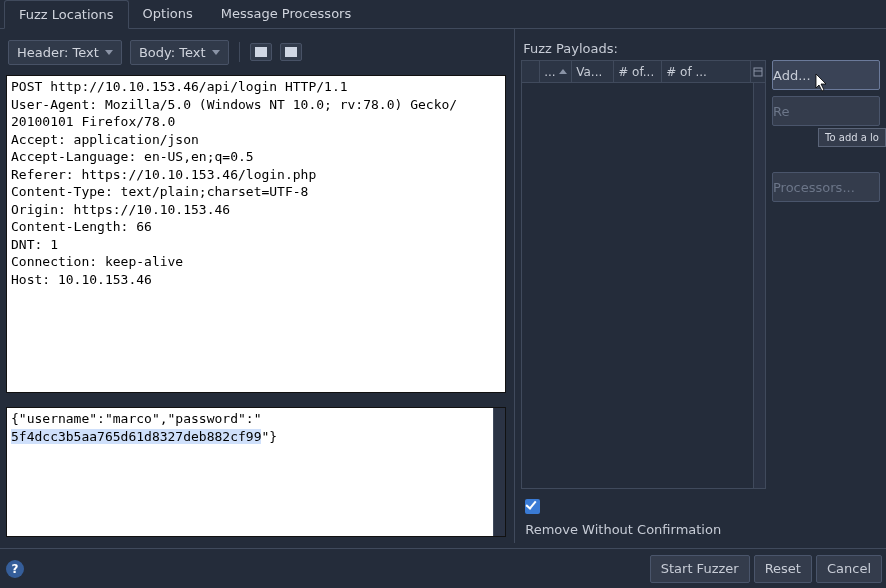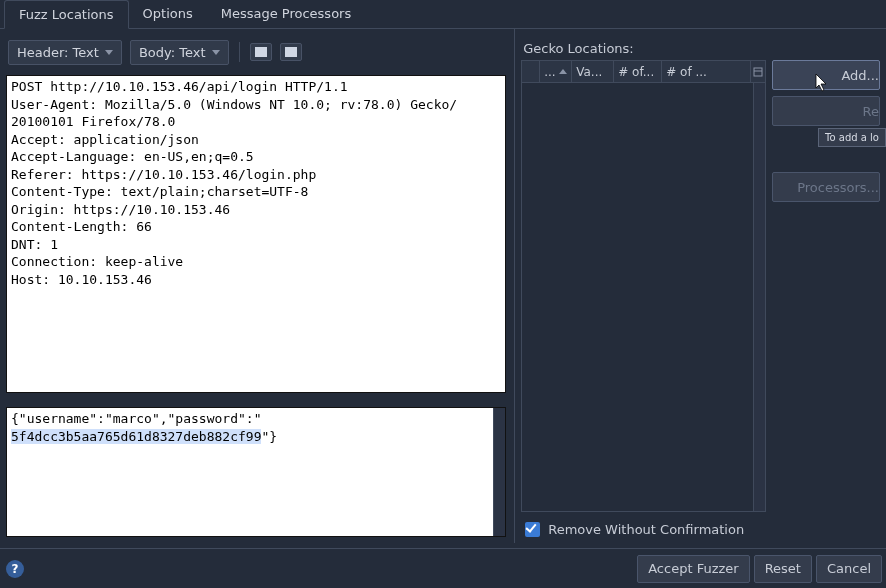--- a/index.html
+++ b/index.html
@@ -160,21 +160,21 @@
     flex-direction: column;
     gap: 6px;
     position: relative;
   }
   .btn {
     height: 30px;
     background: #343c4c;
     border: 1px solid #4a556b;
     border-radius: 2px;
     color: #c7ccd6;
-    display: flex; align-items: center; justify-content: flex-end;
+    display: flex; align-items: center; justify-content: flex-start;
     font-size: 13px;
     position: relative;
   }
   .btn.focus { border: 1px solid #6b7a9a; background: #3a4356; }
   .btn.disabled { color: #6c7689; }
   .cursor {
     position: absolute;
     left: 42px; top: 12px;
     width: 16px; height: 20px;
     pointer-events: none;
@@ -189,20 +189,21 @@
     color: #d7dbe4;
     padding: 3px 6px;
     font-size: 10px;
     white-space: nowrap;
     overflow: hidden;
   }
 
   .confirm-row {
     display: flex; align-items: flex-start; gap: 8px;
     padding: 10px 4px 6px 4px;
+    flex-direction: column;
   }
   .chk {
     width: 15px; height: 15px;
     background: #3a7bd5;
     border-radius: 2px;
     position: relative;
   }
   .chk::after {
     content: "";
     position: absolute;
@@ -287,21 +288,21 @@
 DNT: 1
 Connection: keep-alive
 Host: 10.10.153.46</div>
       <div class="ta-wrap ta-body"><span>{"username":"marco","password":"</span><br><span class="hl">5f4dcc3b5aa765d61d8327deb882cf99</span><span>"}</span>
         <div class="scrollbar-v"></div>
       </div>
     </div>
   </div>
 
   <div class="right">
-    <div class="right-header">Gecko Locations:</div>
+    <div class="right-header">Fuzz Payloads:</div>
     <div class="right-body">
       <div class="table-pane">
         <div class="thead">
           <div class="th" style="width:18px"></div>
           <div class="th" style="width:32px">
               <span>...</span>
               <span class="sort"></span>
             </div>
           <div class="th" style="width:42px">Va...</div>
           <div class="th" style="width:48px"># of...</div>
@@ -335,16 +336,16 @@
       <span>Remove Without Confirmation</span>
     </div>
   </div>
 </div>
 
 <div class="tooltip">To add a lo</div>
 
 <div class="footer">
   <div class="help">?</div>
   <div class="spacer"></div>
-  <div class="fbtn">Accept Fuzzer</div>
+  <div class="fbtn">Start Fuzzer</div>
   <div class="fbtn">Reset</div>
   <div class="fbtn">Cancel</div>
 </div>
 
 </body></html>

